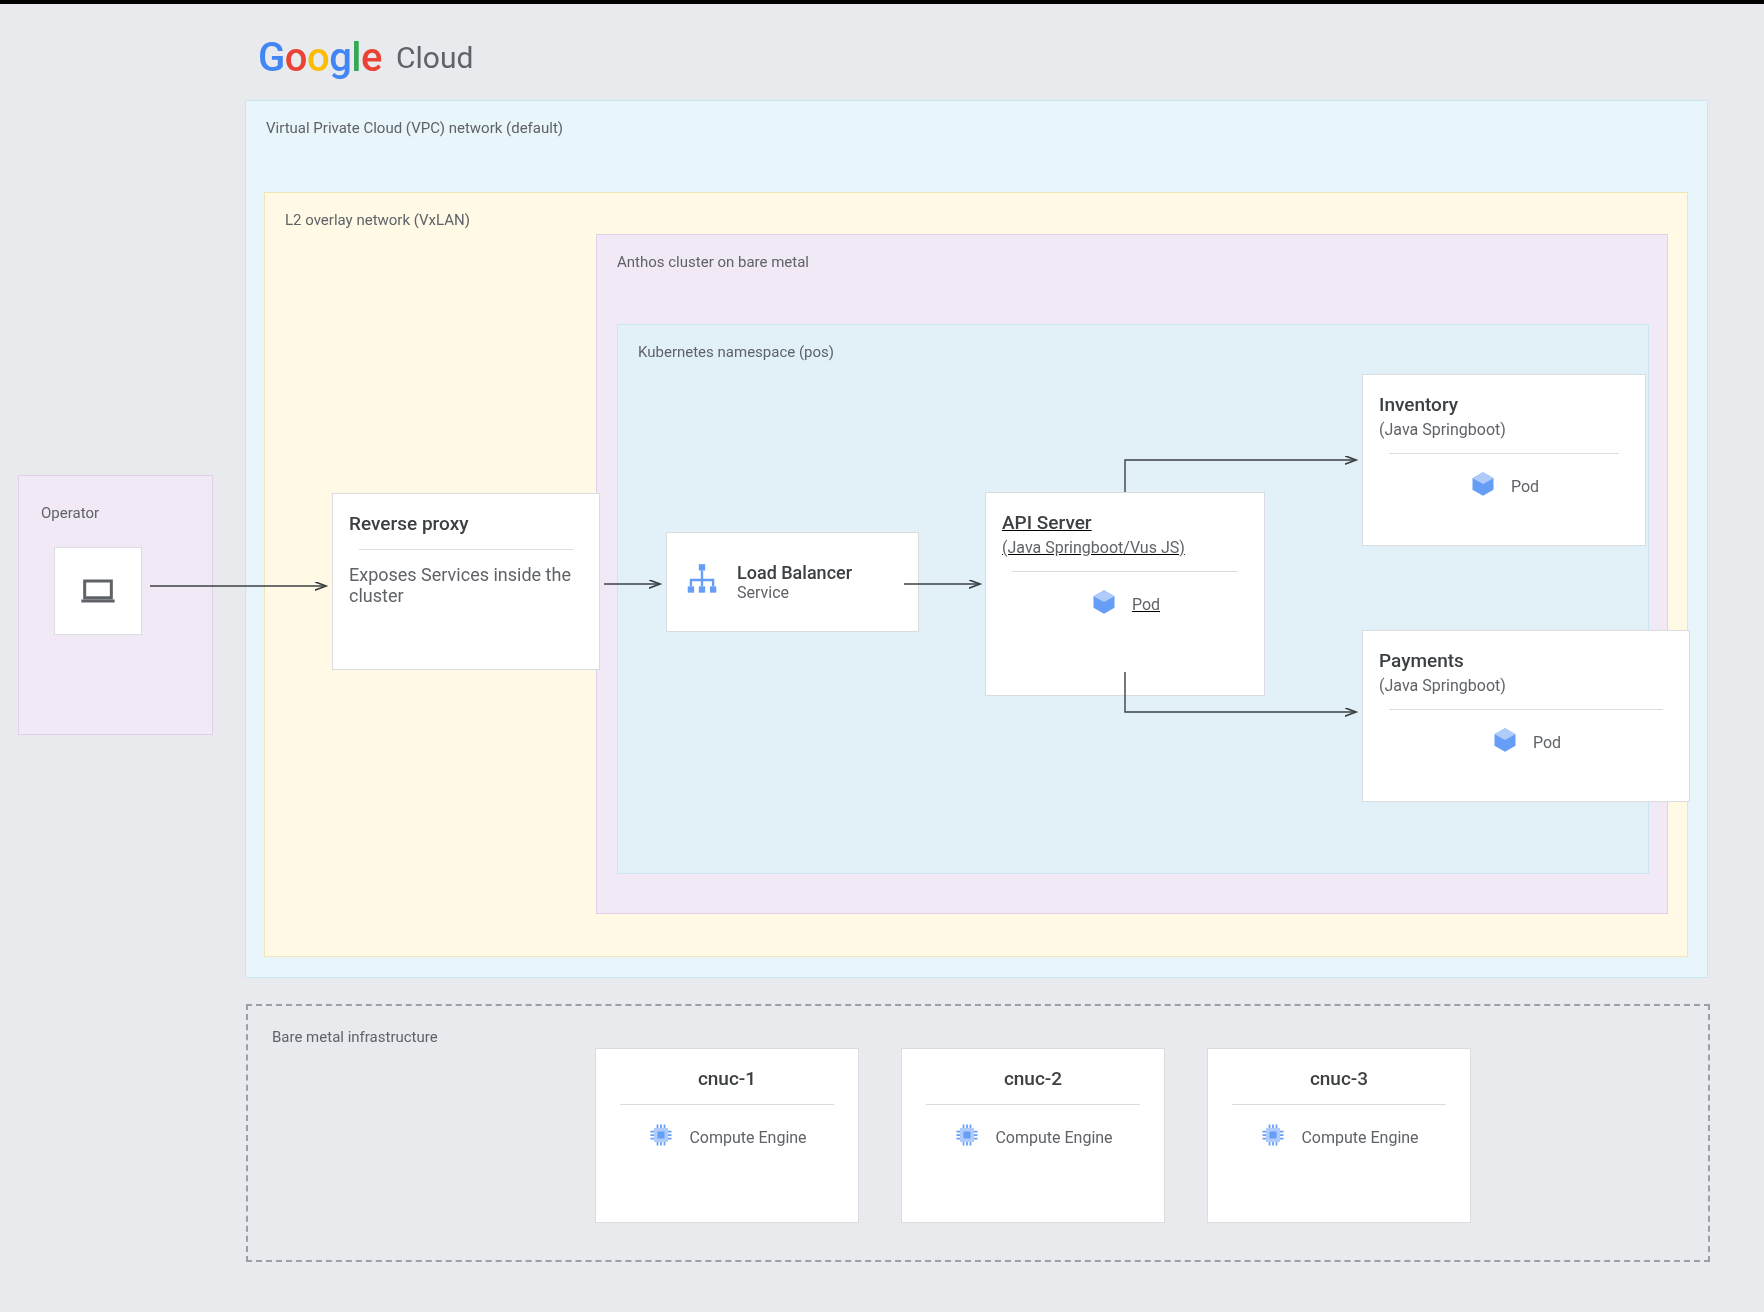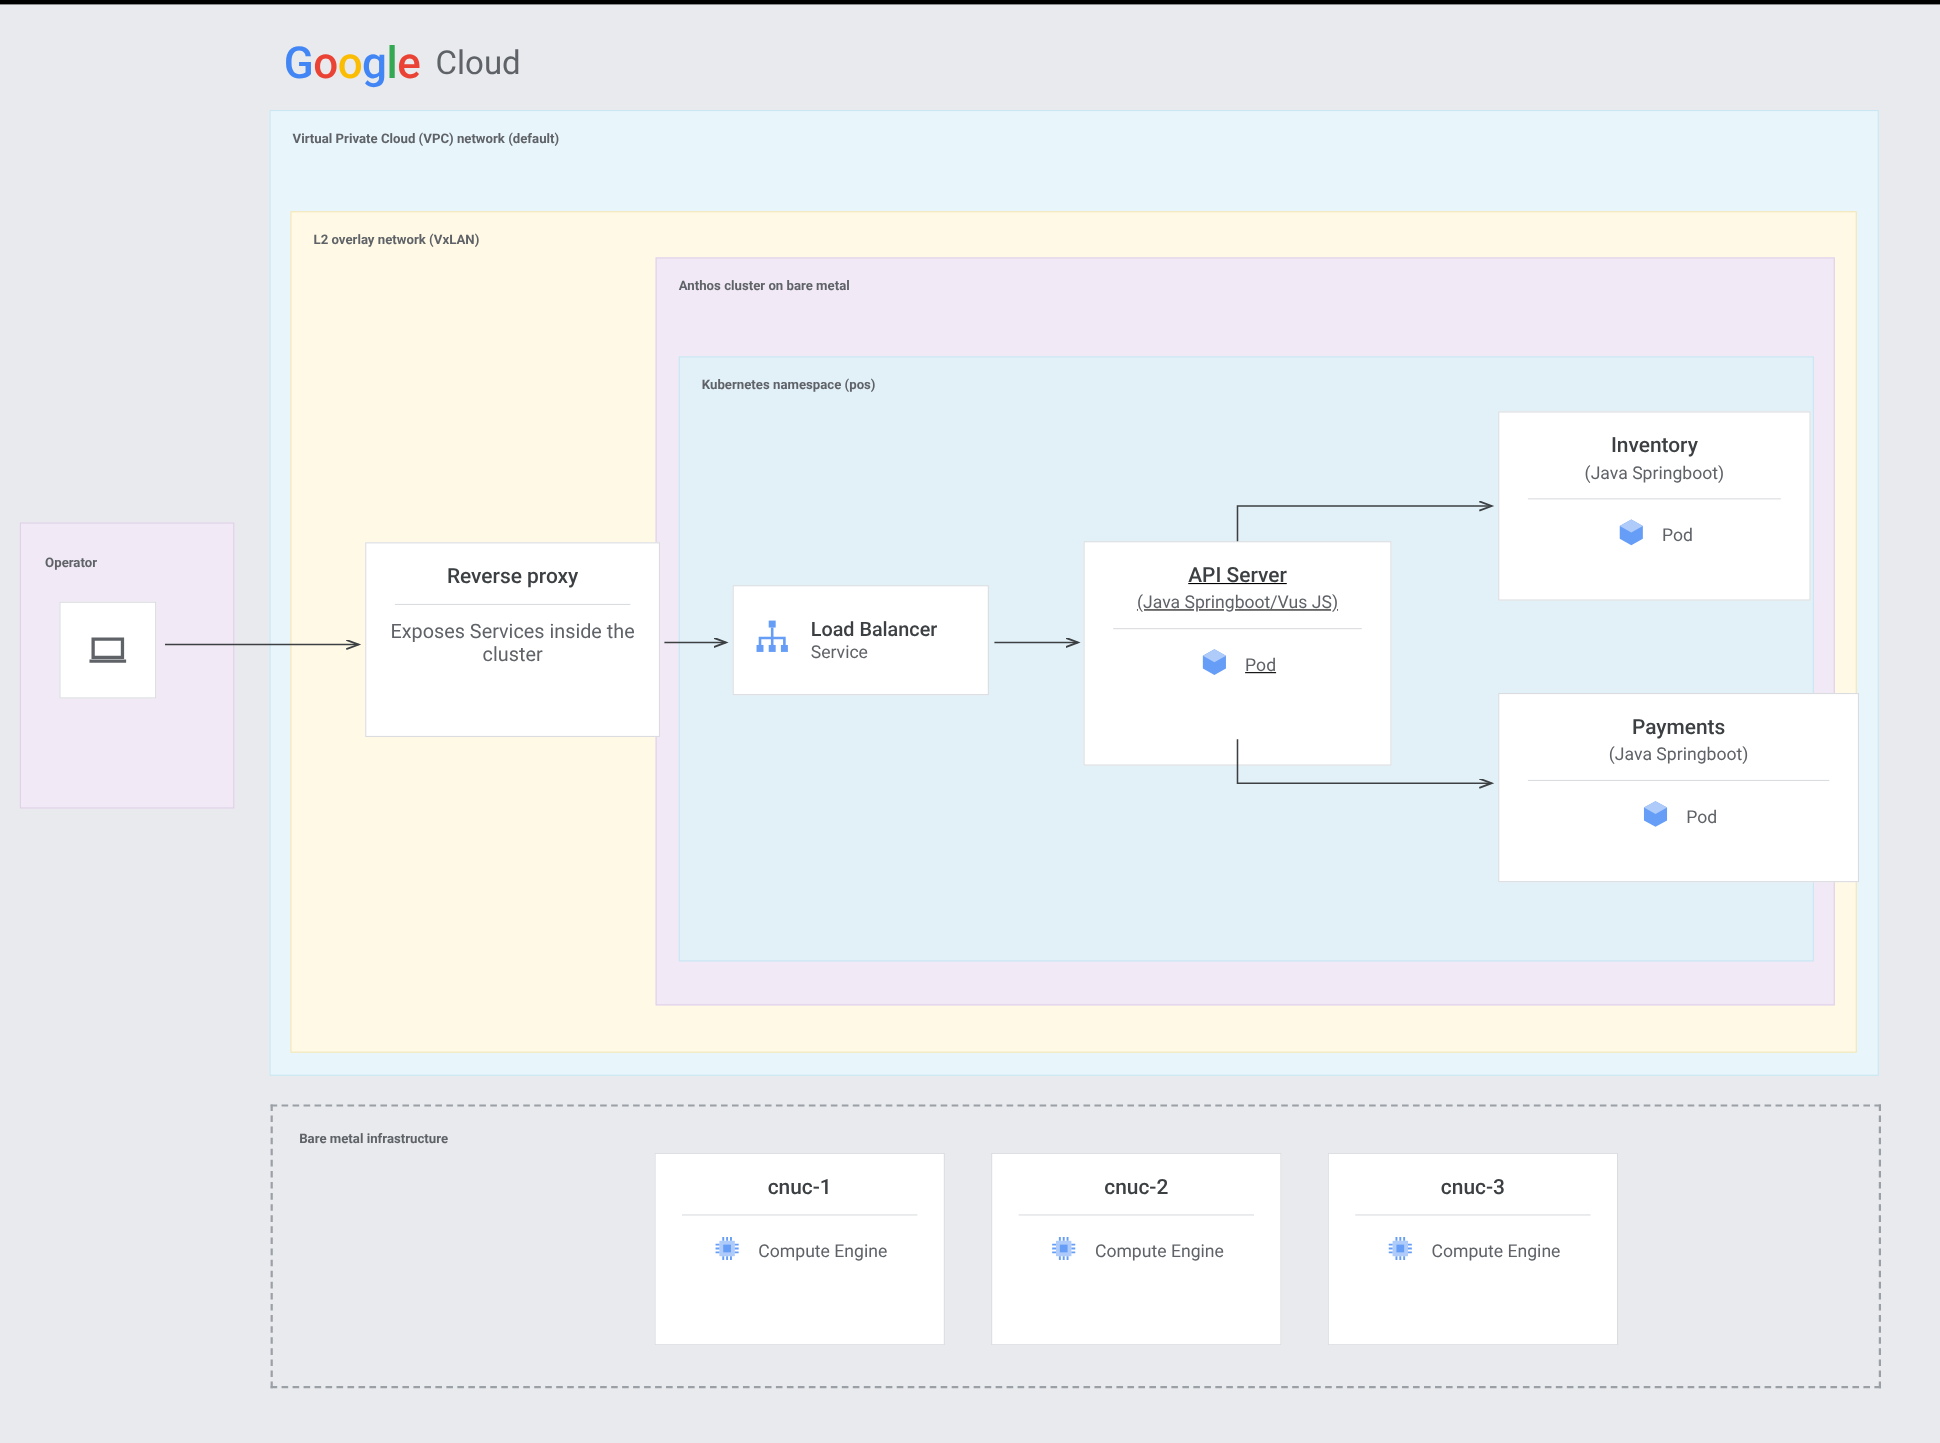--- a/index.html
+++ b/index.html
@@ -21,21 +21,21 @@
     gap: 8px;
   }
   .google-logo { font-size: 40px; font-weight: 500; letter-spacing: -0.5px; }
   .g1{color:#4285F4;} .g2{color:#EA4335;} .g3{color:#FBBC04;} .g4{color:#4285F4;} .g5{color:#34A853;} .g6{color:#EA4335;}
   .cloud-word { font-size: 30px; color:#5f6368; font-weight:400; margin-left:6px;}
   .box {
     position: absolute;
     border: 1px solid;
     padding: 18px 20px;
   }
-  .box-label { font-size: 12px; color:#5f6368;font-weight:bold; }
+  .box-label { font-size: 15px; color:#5f6368; }
   .vpc {
     left: 245px; top: 100px; width: 1463px; height: 878px;
     background: #e8f5fb; border-color:#c9e6f2;
   }
   .l2 {
     left: 264px; top: 192px; width: 1424px; height: 765px;
     background: #fff9e6; border-color:#f0e5b8;
   }
   .anthos {
     left: 596px; top: 234px; width: 1072px; height: 680px;
@@ -50,30 +50,30 @@
     background: #f1e9f5; border-color:#e0d0e8;
     padding: 28px 22px;
   }
   .laptop-box {
     position:absolute; left:54px; top:547px; width:88px; height:88px;
     background:#fff; border:1px solid #dadce0;
     display:flex; align-items:center; justify-content:center;
   }
   .card {
     position:absolute; background:#fff; border:1px solid #dadce0;
-    padding: 18px 16px; text-align:center;
+    padding: 18px 16px; 
   }
   .card-title { font-size:19px; color:#3c4043; font-weight:500; }
   .card-sub { font-size:16px; color:#5f6368; margin-top:4px; }
   .card-div { border:none; border-top:1px solid #dadce0; margin:14px 10px; }
   .card-extra { font-size:18px; color:#5f6368; }
   .icon-row { display:flex; align-items:center; justify-content:center; gap:14px; margin-top:16px;}
   .icon-label { font-size:16px; color:#5f6368;}
   .reverse { left:332px; top:493px; width:268px; height:177px;}
-  .lb { left:666px; top:532px; width:233px; height:100px; display:flex; align-items:center; gap:16px; text-align:left;}
+  .lb { left:666px; top:532px; width:253px; height:100px; display:flex; align-items:center; gap:16px; text-align:left;}
   .lb .txt { display:flex; flex-direction:column; }
   .api { left:985px; top:492px; width:280px; height:204px;text-decoration:underline;}
   .inv { left:1362px; top:374px; width:284px; height:172px;}
   .pay { left:1362px; top:630px; width:328px; height:172px;}
   .bmi {
     position:absolute; left:246px; top:1004px; width:1464px; height:258px;
     border:2px dashed #9aa0a6; background:transparent;
     padding: 22px 24px;
   }
   .vm-row { position:absolute; top:1048px; left:595px; display:flex; gap:42px;}

